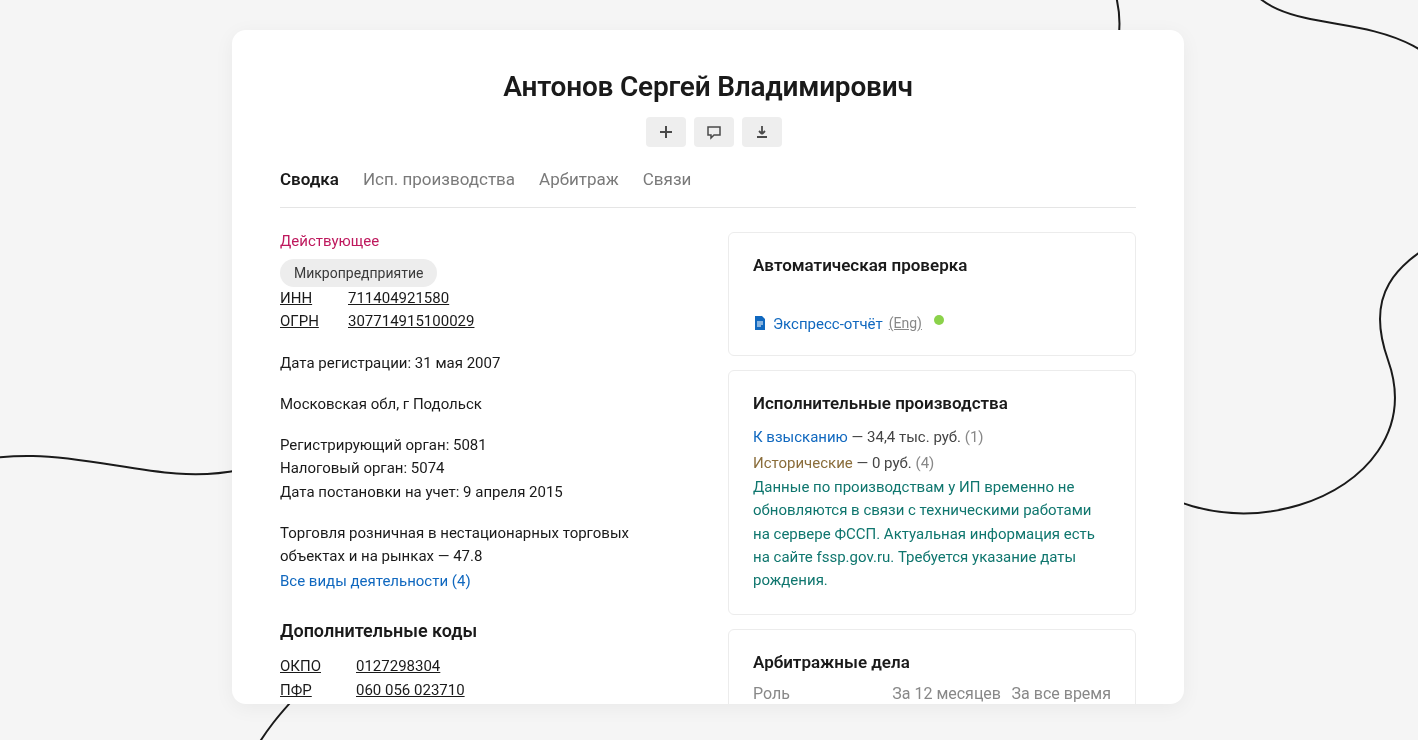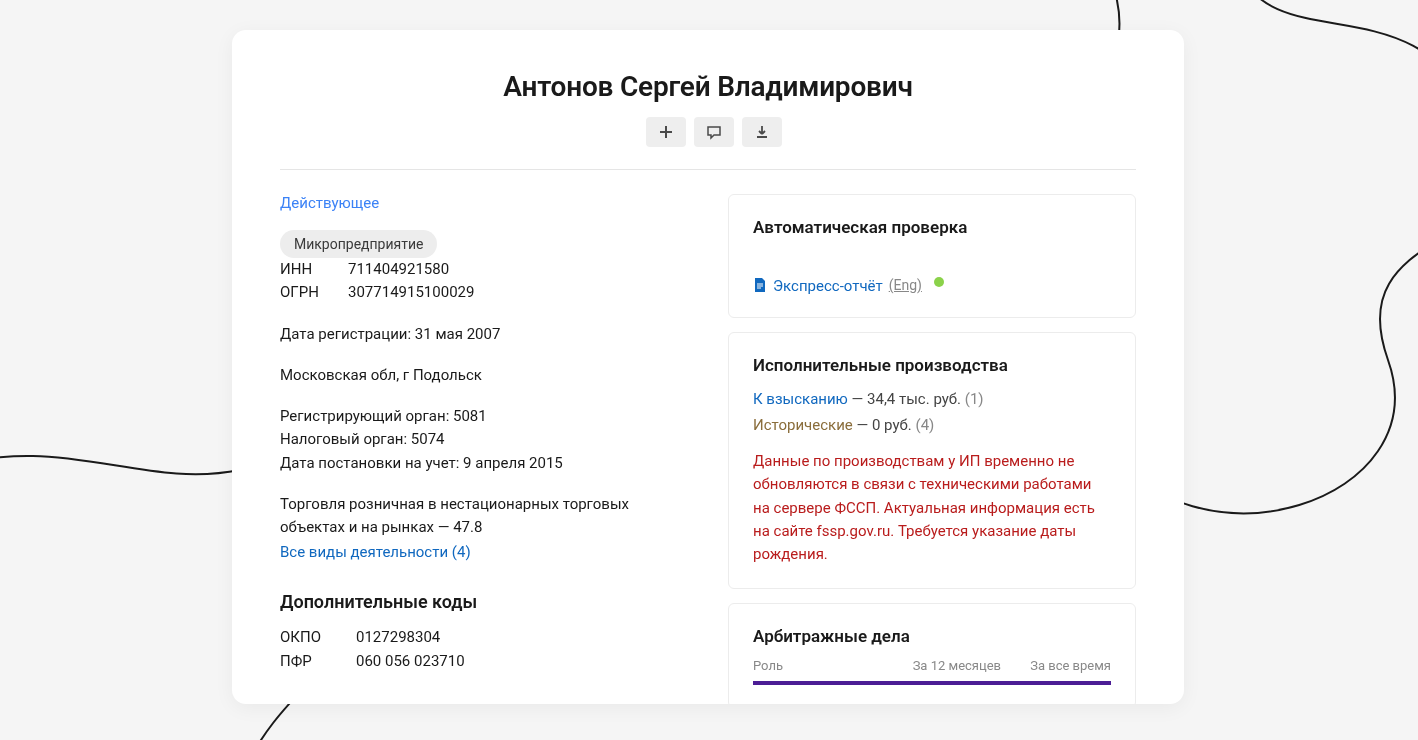--- a/index.html
+++ b/index.html
@@ -82,37 +82,38 @@
   }
 
   .content {
     display: flex;
     gap: 40px;
   }
   .left-col { flex: 1 1 400px; }
   .right-col { flex: 0 0 408px; display: flex; flex-direction: column; gap: 14px; }
 
   .status-active {
-    color: #3b82f6;
-    font-size: 15px;
-    margin-bottom: 18px;
+    color: #be185d;
+    font-size: 15px;
+    margin-bottom: 9px;
   }
   .badge {
     display: inline-block;
     background: #ededed;
     color: #3a3a3a;
     font-size: 14px;
     padding: 6px 14px;
     border-radius: 14px;
   }
   .kv-row {
     display: flex;
     gap: 18px;
     font-size: 15px;
     line-height: 1.55;
+    text-decoration: underline;
   }
   .kv-label { width: 50px; color: #1a1a1a; }
   .para {
     font-size: 15px;
     line-height: 1.55;
     margin-top: 18px;
   }
   .link { color: #1068bf; cursor: pointer; }
 
   .section-title {
@@ -148,27 +149,26 @@
     background: #8bd24a; display: inline-block; margin-left: 6px;
   }
 
   .proc-row { font-size: 15px; line-height: 1.7; }
   .proc-row .dash { color: #444; }
   .proc-row .count { color: #888; }
   .brown-link { color: #8a6d3b; cursor: pointer; }
   .panel-note {
     font-size: 15px;
     line-height: 1.55;
-    color: #b91c1c;
-    margin-top: 12px;
+    color: #0f766e;
   }
 
   .table-head {
     display: flex;
-    font-size: 13px;
+    font-size: 16px;
     color: #888;
     border-bottom: 4px solid #4c1d95;
     padding-bottom: 8px;
     margin-top: 6px;
     align-items: center;
   }
   .th-role { flex: 1; }
   .th-12 { width: 120px; text-align: right; }
   .th-all { width: 110px; text-align: right; }
 </style>
@@ -201,20 +201,26 @@
           </svg>
       </button>
       <button class="icon-btn">
         <svg viewBox="0 0 16 16">
             <path d="M8 2v8m0 0l-3-3m3 3l3-3M3 13h10" stroke="currentColor" stroke-width="1.8" fill="none"></path>
           </svg>
       </button>
     </div>
   </div>
 
+  <div class="tabs">
+    <span class="tab active">Сводка</span>
+    <span class="tab">Исп. производства</span>
+    <span class="tab">Арбитраж</span>
+    <span class="tab">Связи</span>
+  </div>
 
   <hr class="divider">
 
   <div class="content">
 
     <div class="left-col">
       <div class="status-active">Действующее</div>
       <span class="badge">Микропредприятие</span>
 
       <div class="kv-row">

